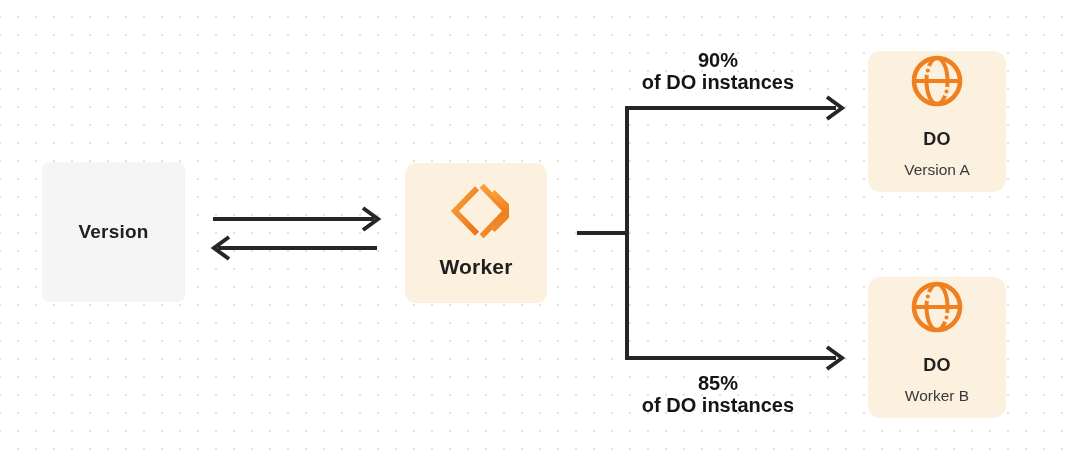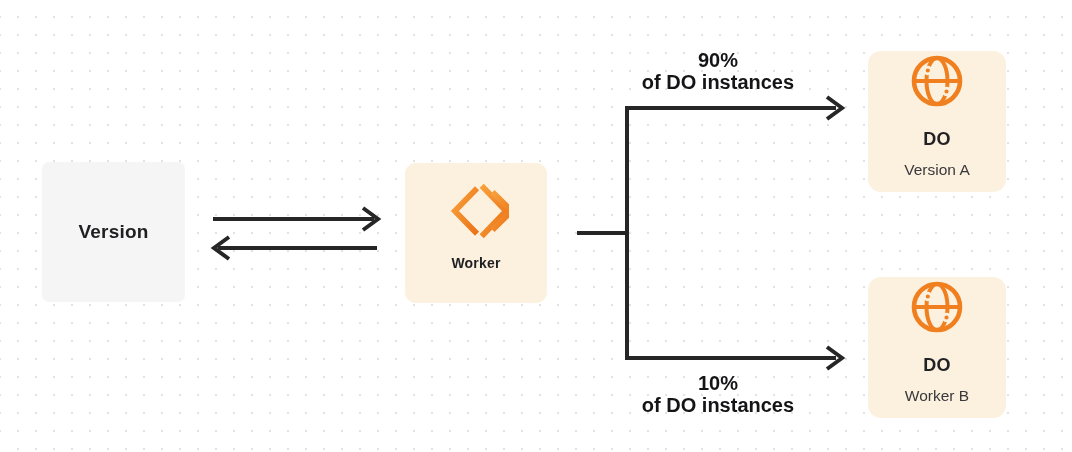--- a/index.html
+++ b/index.html
@@ -25,21 +25,21 @@
     background:#f5f5f6; border-radius:7px;
   }
   .client-label { font-size:19px; font-weight:700; color:#1f1f21; letter-spacing:.2px; }
 
   .node-worker {
     left:405px; top:163px; width:142px; height:140px;
     background:#fcf0df; border-radius:11px;
     flex-direction:column; justify-content:flex-start; padding-top:15px;
   }
   .worker-icon-wrap { width:66px; height:66px; }
-  .worker-label { margin-top:11px; font-size:14px; font-weight:700; color:#1f1f21; letter-spacing:.2px; }
+  .worker-label { margin-top:11px; font-size:21px; font-weight:700; color:#1f1f21; letter-spacing:.2px; }
 
   .node-do {
     width:138px; height:141px;
     background:#fcf0df; border-radius:13px;
     flex-direction:column; justify-content:flex-start; padding-top:2px;
   }
   .node-do-a { left:868px; top:51px; }
   .node-do-b { left:868px; top:277px; }
   .do-icon-wrap { width:56px; height:56px; }
   .do-title { margin-top:20px; font-size:18px; font-weight:700; color:#222224; letter-spacing:.3px; line-height:20px; }
@@ -107,21 +107,21 @@
     </span>
     <span class="worker-label">Worker</span>
   </div>
 
   <div class="pct-label pct-top">
     <div>90%</div>
     <div>of DO instances</div>
   </div>
 
   <div class="pct-label pct-bottom">
-    <div>10%</div>
+    <div>85%</div>
     <div>of DO instances</div>
   </div>
 
   <div class="node node-do node-do-a">
     <span class="do-icon-wrap">
       <svg viewBox="0 0 56 56" width="56" height="56">
         <g fill="none" stroke="#f0801f" stroke-width="4.6">
           <circle cx="28" cy="28" r="23"></circle>
           <ellipse cx="28" cy="28" rx="10.5" ry="23" stroke-width="4"></ellipse>
           <path d="M5.5,28 H50.5" stroke-width="4"></path>

